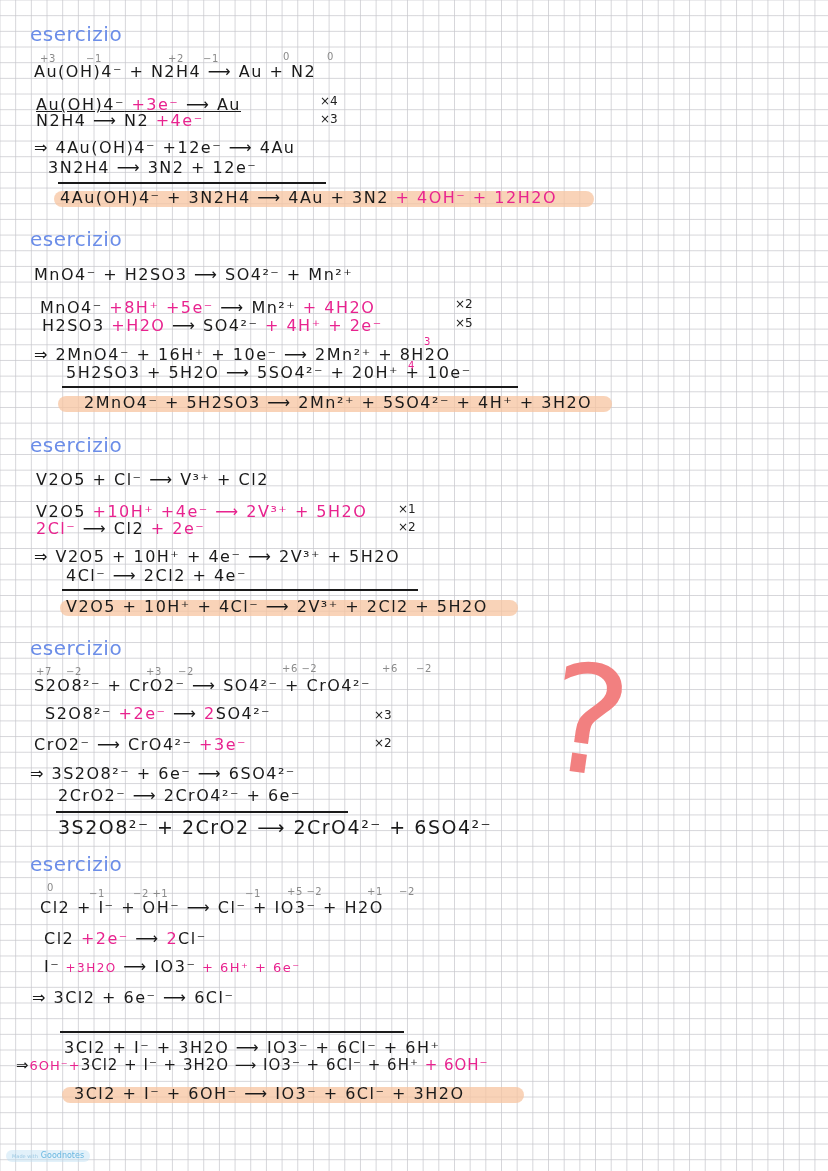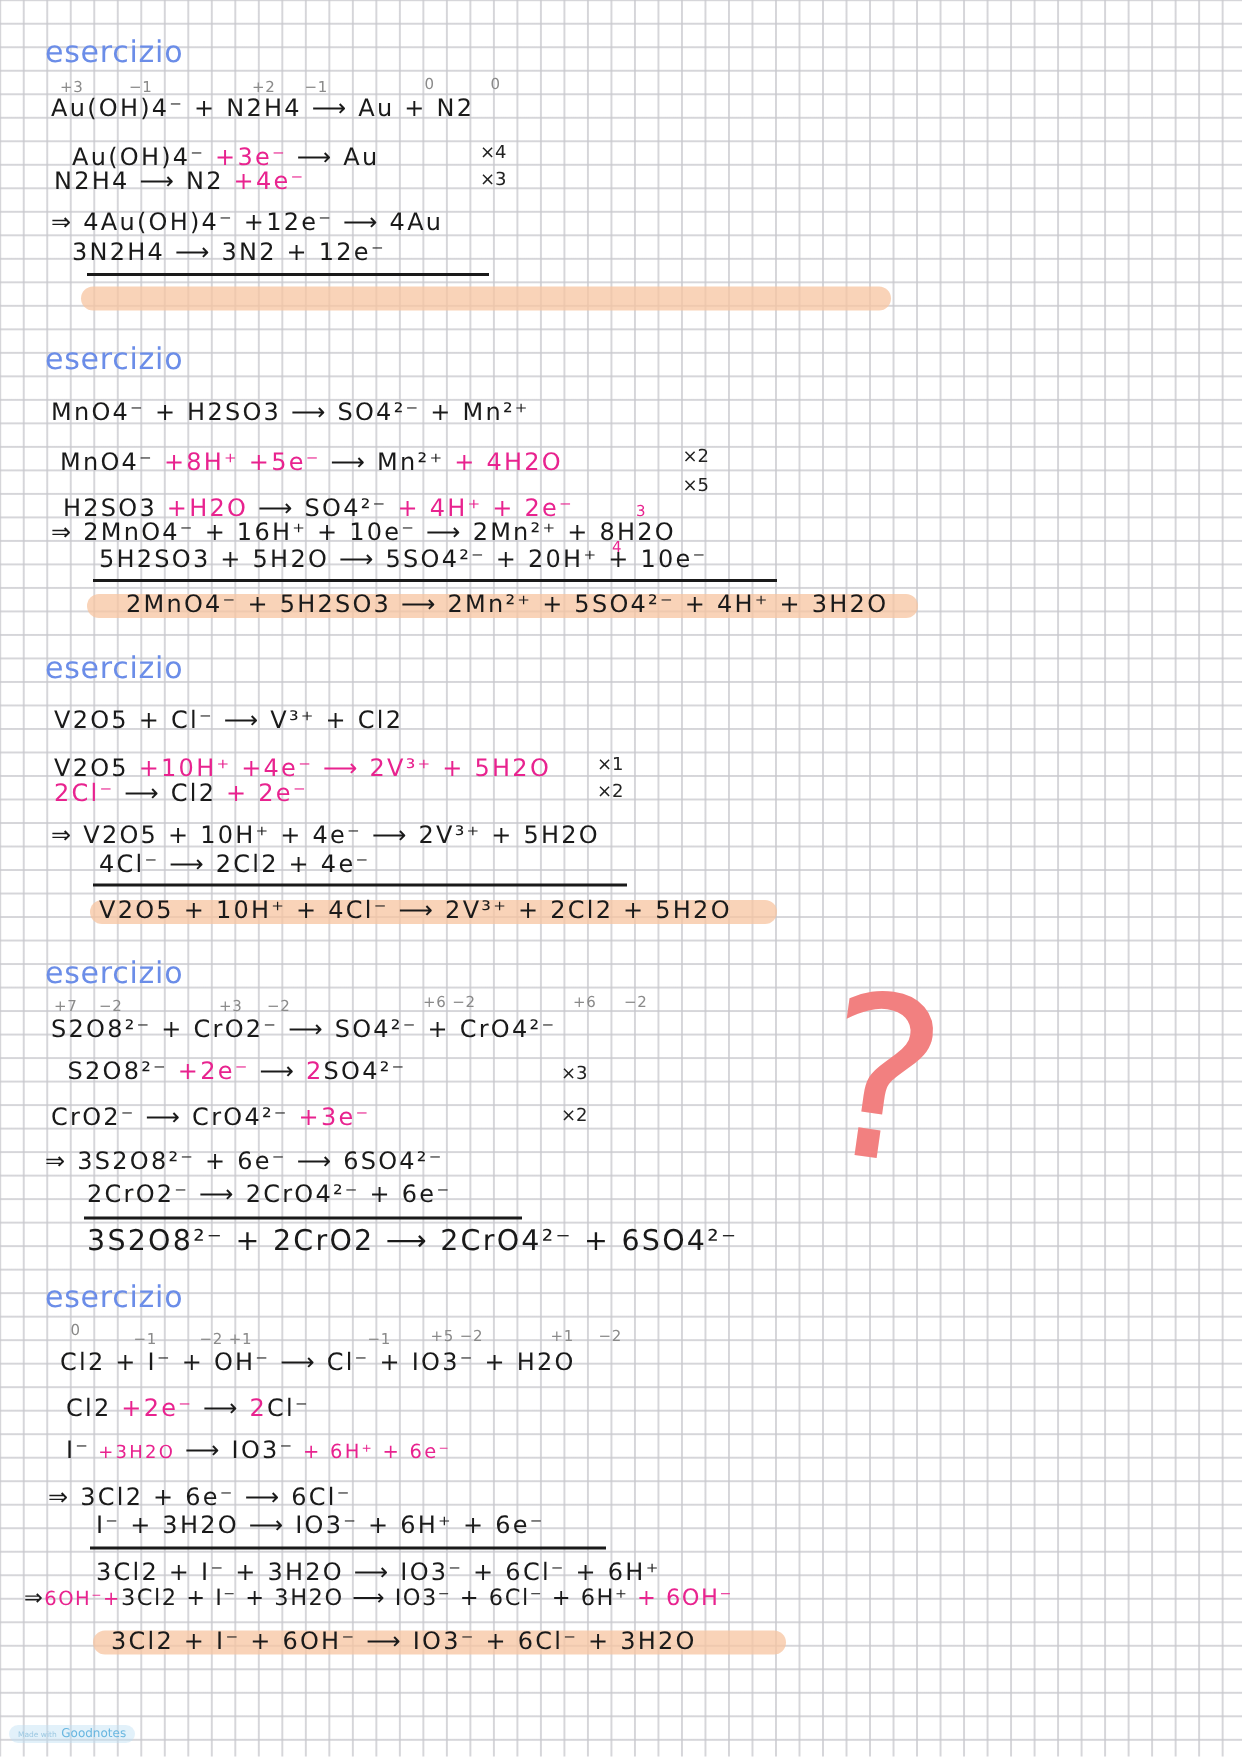--- a/index.html
+++ b/index.html
@@ -54,42 +54,45 @@
 
   <div class="title" style="left:30px;top:22px;">esercizio</div>
   <div class="ox" style="left:40px;top:53px;">+3</div>
   <div class="ox" style="left:86px;top:53px;">−1</div>
   <div class="ox" style="left:168px;top:53px;">+2</div>
   <div class="ox" style="left:203px;top:53px;">−1</div>
   <div class="ox" style="left:283px;top:51px;">0</div>
   <div class="ox" style="left:327px;top:51px;">0</div>
   <div class="line" style="left:34px;top:62px;">Au(OH)4⁻ + N2H4 ⟶ Au + N2</div>
 
-  <div class="line" style="left:48px;top:95px;">
+  <div class="line" style="left:36px;top:95px;text-decoration:underline;">
     <span>Au(OH)4⁻</span><span class="pink"> +3e⁻</span><span> ⟶  Au</span>
   </div>
   <div class="mult" style="left:320px;top:94px;">×4</div>
   <div class="line" style="left:36px;top:111px;">
     <span>N2H4 ⟶ N2</span><span class="pink"> +4e⁻</span>
   </div>
   <div class="mult" style="left:320px;top:112px;">×3</div>
 
   <div class="line" style="left:34px;top:138px;">⇒ 4Au(OH)4⁻ +12e⁻ ⟶ 4Au</div>
   <div class="line" style="left:48px;top:158px;">3N2H4 ⟶ 3N2 + 12e⁻</div>
   <div class="rule" style="left:58px;top:182px;width:268px;"></div>
   <div class="hl" style="left:54px;top:191px;width:540px;"></div>
+  <div class="line" style="left:60px;top:188px;">
+    <span>4Au(OH)4⁻ + 3N2H4 ⟶ 4Au + 3N2</span><span class="pink"> + 4OH⁻ + 12H2O</span>
+  </div>
 
   <div class="title" style="left:30px;top:227px;">esercizio</div>
   <div class="line" style="left:34px;top:265px;">MnO4⁻ + H2SO3 ⟶ SO4²⁻ + Mn²⁺</div>
 
   <div class="line" style="left:40px;top:298px;">
     <span>MnO4⁻</span><span class="pink"> +8H⁺ +5e⁻</span><span> ⟶ Mn²⁺</span><span class="pink"> + 4H2O</span>
   </div>
   <div class="mult" style="left:455px;top:297px;">×2</div>
-  <div class="line" style="left:42px;top:316px;margin-top:13px;">
+  <div class="line" style="left:42px;top:316px;">
     <span>H2SO3</span><span class="pink"> +H2O</span><span> ⟶ SO4²⁻</span><span class="pink"> + 4H⁺ + 2e⁻</span>
   </div>
   <div class="mult" style="left:455px;top:316px;">×5</div>
 
   <div class="line" style="left:34px;top:345px;">⇒ 2MnO4⁻ + 16H⁺ + 10e⁻ ⟶ 2Mn²⁺ + 8H2O</div>
   <div class="line" style="left:66px;top:363px;">5H2SO3 + 5H2O ⟶ 5SO4²⁻ + 20H⁺ + 10e⁻</div>
   <div class="ox pink" style="left:424px;top:336px;color:#e8238f;">3</div>
   <div class="ox pink" style="left:408px;top:360px;color:#e8238f;">4</div>
   <div class="rule" style="left:62px;top:386px;width:456px;"></div>
   <div class="hl" style="left:58px;top:396px;width:554px;"></div>
@@ -155,21 +158,20 @@
   <div class="line" style="left:40px;top:898px;">Cl2 + I⁻ + OH⁻ ⟶ Cl⁻ + IO3⁻ + H2O</div>
 
   <div class="line" style="left:44px;top:929px;">
     <span>Cl2</span><span class="pink"> +2e⁻</span><span> ⟶ </span><span class="pink">2</span><span>Cl⁻</span>
   </div>
   <div class="line" style="left:44px;top:957px;text-align:right;">
     <span>I⁻</span><span class="pink" style="font-size:12px;"> +3H2O</span><span> ⟶  IO3⁻</span><span class="pink" style="font-size:13px;"> + 6H⁺ + 6e⁻</span>
   </div>
 
   <div class="line" style="left:32px;top:988px;">⇒ 3Cl2 + 6e⁻ ⟶ 6Cl⁻</div>
-  <div class="line" style="left:64px;top:1007px;">I⁻ + 3H2O ⟶ IO3⁻ + 6H⁺ + 6e⁻</div>
   <div class="rule" style="left:60px;top:1031px;width:344px;"></div>
   <div class="line" style="left:64px;top:1038px;">
     <span>3Cl2 + I⁻ + 3H2O ⟶ IO3⁻ + 6Cl⁻ + 6H⁺</span>
   </div>
   <div class="line" style="left:16px;top:1055px;font-size:15px;letter-spacing:1px;">
     <span>⇒</span><span class="pink" style="font-size:13px;">6OH⁻+</span><span>3Cl2 + I⁻ + 3H2O ⟶ IO3⁻ + 6Cl⁻ + 6H⁺</span><span class="pink"> + 6OH⁻</span>
   </div>
   <div class="hl" style="left:62px;top:1087px;width:462px;"></div>
   <div class="line" style="left:74px;top:1084px;">
     <span>3Cl2 + I⁻ + 6OH⁻ ⟶ IO3⁻ + 6Cl⁻ + 3H2O</span>

